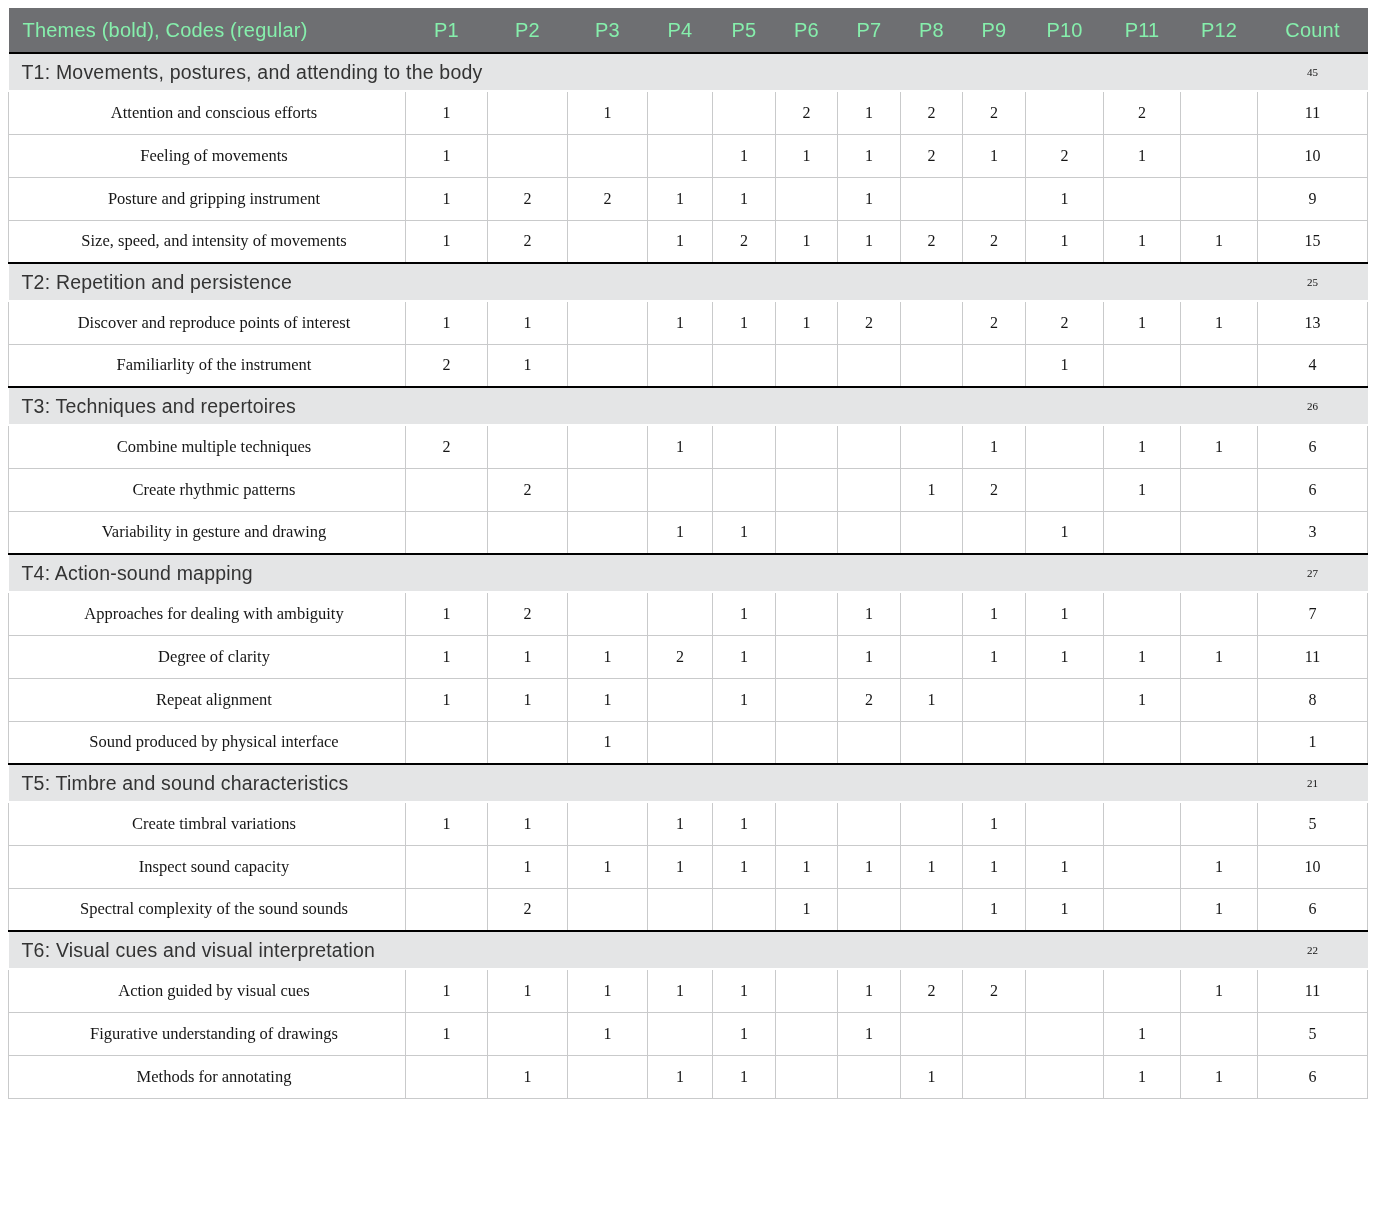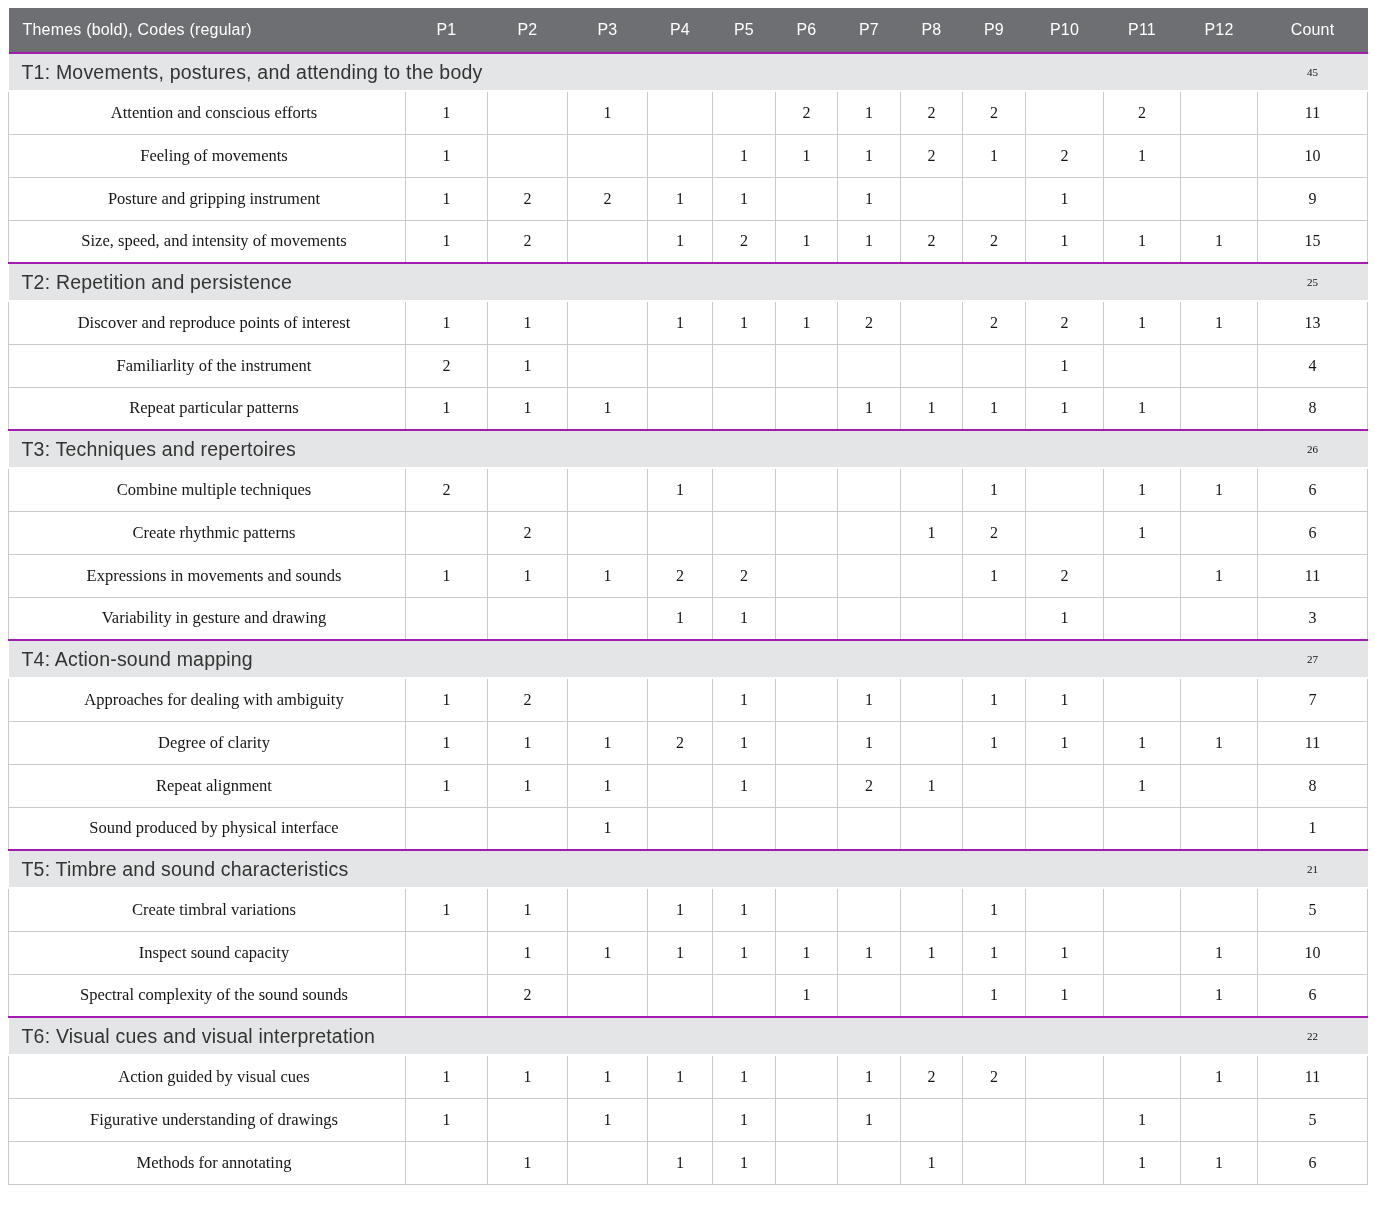--- a/index.html
+++ b/index.html
@@ -15,39 +15,39 @@
     background: #ffffff;
   }
   table.themes-table {
     border-collapse: collapse;
     table-layout: fixed;
     width: 1359px;
   }
   
   tr.hdr th {
     background: #6e6f72;
-    color: #ffffff;
+    color: #86efac;
     font-family: "Liberation Sans", sans-serif;
     font-weight: 400;
-    font-size: 16px;
+    font-size: 20px;
     height: 45px;
     text-align: center;
     padding: 0;
     border: none;
     letter-spacing: 0.2px;
   }
   tr.hdr th.first {
     text-align: left;
     padding-left: 14px;
   }
   
   tr.theme-row td {
     background: #e4e5e6;
     height: 38px;
-    border-top: 2px solid #a21caf;
+    border-top: 2px solid #000000;
     border-bottom: 2px solid #ffffff;
     padding: 0;
   }
   tr.theme-row td.theme-label {
     font-family: "Liberation Sans", sans-serif;
     font-size: 19.5px;
     color: #333333;
     text-align: left;
     padding-left: 13px;
     letter-spacing: 0.2px;
@@ -212,36 +212,20 @@
           <td class="value-cell"></td>
           <td class="value-cell"></td>
           <td class="value-cell"></td>
           <td class="value-cell"></td>
           <td class="value-cell"></td>
           <td class="value-cell">1</td>
           <td class="value-cell"></td>
           <td class="value-cell"></td>
           <td class="row-count">4</td>
         </tr>
-        <tr class="code-row">
-          <td class="code-label">Repeat particular patterns</td>
-          <td class="value-cell">1</td>
-          <td class="value-cell">1</td>
-          <td class="value-cell">1</td>
-          <td class="value-cell"></td>
-          <td class="value-cell"></td>
-          <td class="value-cell"></td>
-          <td class="value-cell">1</td>
-          <td class="value-cell">1</td>
-          <td class="value-cell">1</td>
-          <td class="value-cell">1</td>
-          <td class="value-cell">1</td>
-          <td class="value-cell"></td>
-          <td class="row-count">8</td>
-        </tr>
         <tr class="theme-row">
           <td colspan="13" class="theme-label">T3: Techniques and repertoires</td>
           <td class="theme-count">26</td>
         </tr>
         <tr class="code-row">
           <td class="code-label">Combine multiple techniques</td>
           <td class="value-cell">2</td>
           <td class="value-cell"></td>
           <td class="value-cell"></td>
           <td class="value-cell">1</td>
@@ -263,36 +247,20 @@
           <td class="value-cell"></td>
           <td class="value-cell"></td>
           <td class="value-cell"></td>
           <td class="value-cell"></td>
           <td class="value-cell">1</td>
           <td class="value-cell">2</td>
           <td class="value-cell"></td>
           <td class="value-cell">1</td>
           <td class="value-cell"></td>
           <td class="row-count">6</td>
-        </tr>
-        <tr class="code-row">
-          <td class="code-label">Expressions in movements and sounds</td>
-          <td class="value-cell">1</td>
-          <td class="value-cell">1</td>
-          <td class="value-cell">1</td>
-          <td class="value-cell">2</td>
-          <td class="value-cell">2</td>
-          <td class="value-cell"></td>
-          <td class="value-cell"></td>
-          <td class="value-cell"></td>
-          <td class="value-cell">1</td>
-          <td class="value-cell">2</td>
-          <td class="value-cell"></td>
-          <td class="value-cell">1</td>
-          <td class="row-count">11</td>
         </tr>
         <tr class="code-row">
           <td class="code-label">Variability in gesture and drawing</td>
           <td class="value-cell"></td>
           <td class="value-cell"></td>
           <td class="value-cell"></td>
           <td class="value-cell">1</td>
           <td class="value-cell">1</td>
           <td class="value-cell"></td>
           <td class="value-cell"></td>

